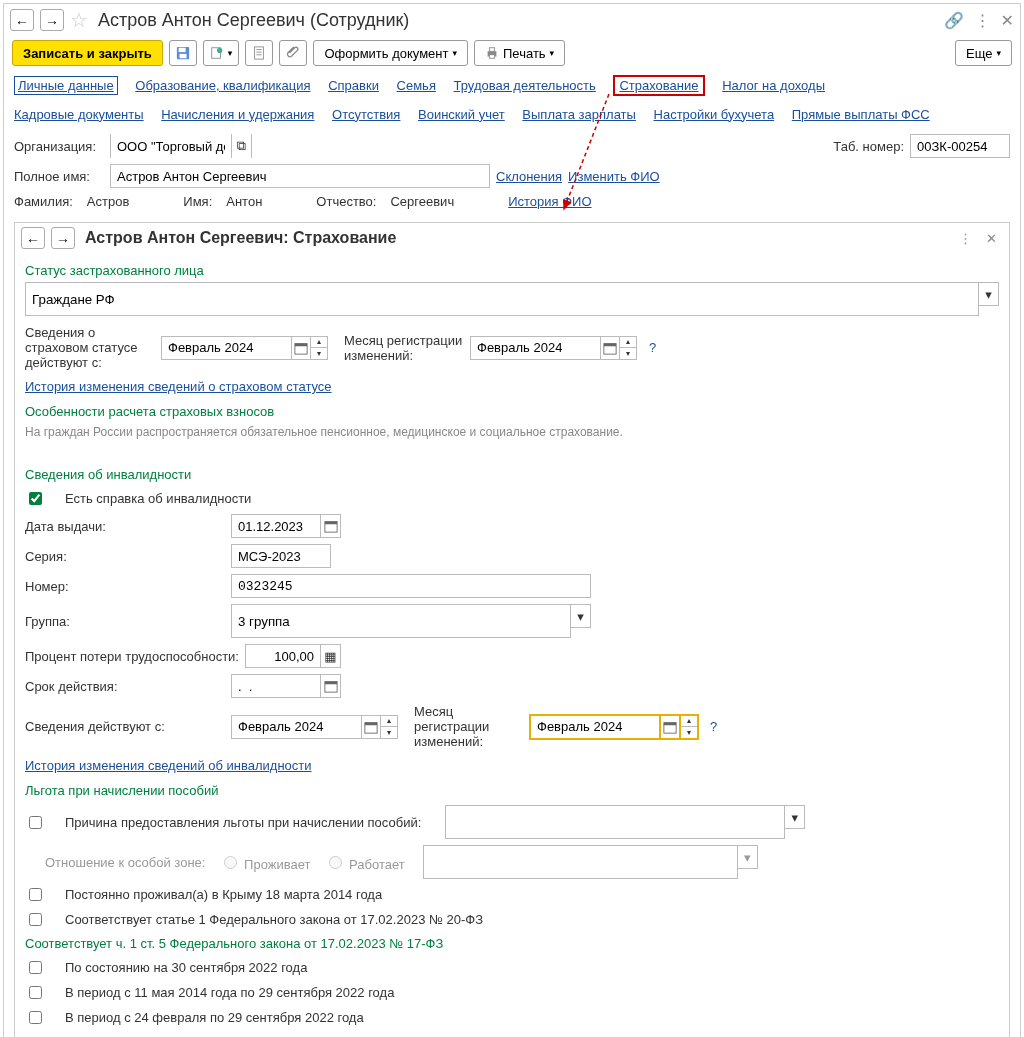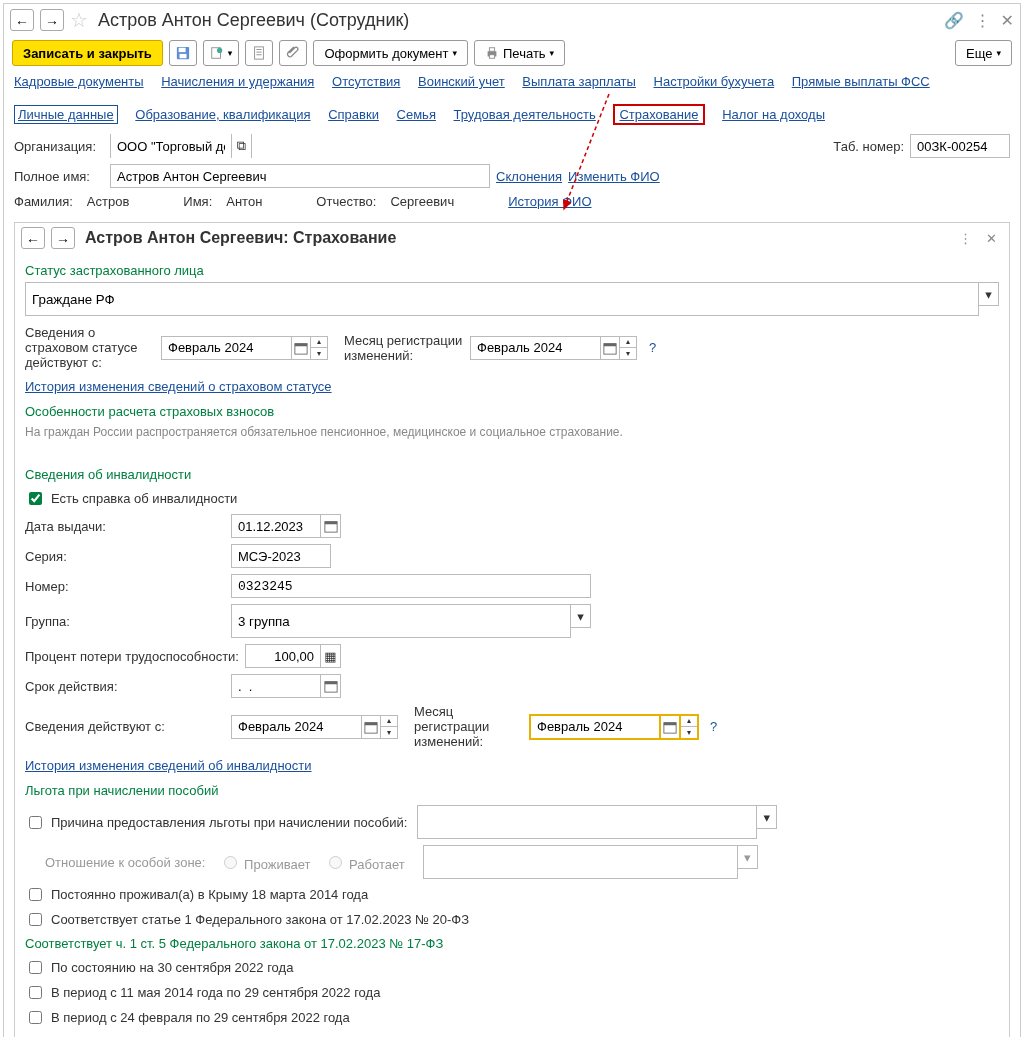--- a/index.html
+++ b/index.html
@@ -182,21 +182,21 @@
     border: 1px solid #bbb;
     border-left: none;
     width: 20px; height: 24px;
     display: inline-flex;
     align-items: center; justify-content: center;
     background: #fff;
     cursor: pointer;
   }
   .chk-row {
     display: flex; align-items: center;
-    gap: 6px;
+    gap: 20px;
     padding: 3px 0;
   }
   .chk-row input[type=checkbox] {
     accent-color: #008040;
   }
   .disabled-text { color: #999; }
   .radio-row {
     display: flex; align-items: center;
     gap: 14px;
     padding: 3px 0;
@@ -274,37 +274,37 @@
       <span>Печать</span> 
         <span style="font-size:9px;">▾</span>
     </button>
     <div style="flex:1"></div>
     <button class="btn">
         <span>Еще</span> 
         <span style="font-size:9px;">▾</span>
       </button>
   </div>
 
+  <div class="tabs">
+    <span class="tab-link active">Личные данные</span>
+    <span class="tab-link">Образование, квалификация</span>
+    <span class="tab-link">Справки</span>
+    <span class="tab-link">Семья</span>
+    <span class="tab-link">Трудовая деятельность</span>
+    <span class="tab-link boxed">Страхование</span>
+    <span class="tab-link">Налог на доходы</span>
+  </div>
   <div class="tabs" style="padding-top:0;">
     <span class="tab-link">Кадровые документы</span>
     <span class="tab-link">Начисления и удержания</span>
     <span class="tab-link">Отсутствия</span>
     <span class="tab-link">Воинский учет</span>
     <span class="tab-link">Выплата зарплаты</span>
     <span class="tab-link">Настройки бухучета</span>
     <span class="tab-link">Прямые выплаты ФСС</span>
-  </div>
-  <div class="tabs">
-    <span class="tab-link active">Личные данные</span>
-    <span class="tab-link">Образование, квалификация</span>
-    <span class="tab-link">Справки</span>
-    <span class="tab-link">Семья</span>
-    <span class="tab-link">Трудовая деятельность</span>
-    <span class="tab-link boxed">Страхование</span>
-    <span class="tab-link">Налог на доходы</span>
   </div>
 
   <div class="form-row">
     <span class="lbl">Организация:</span>
     <div style="display:inline-flex;border:1px solid #bbb;height:24px;align-items:center;">
       <input class="input" style="border: none; width: 120px;" value="ООО &quot;Торговый дом&quot;">
       <span class="select-btn" style="border:none;border-left:1px solid #bbb;">⧉</span>
     </div>
     <div style="flex:1"></div>
     <span>Таб. номер:</span>

